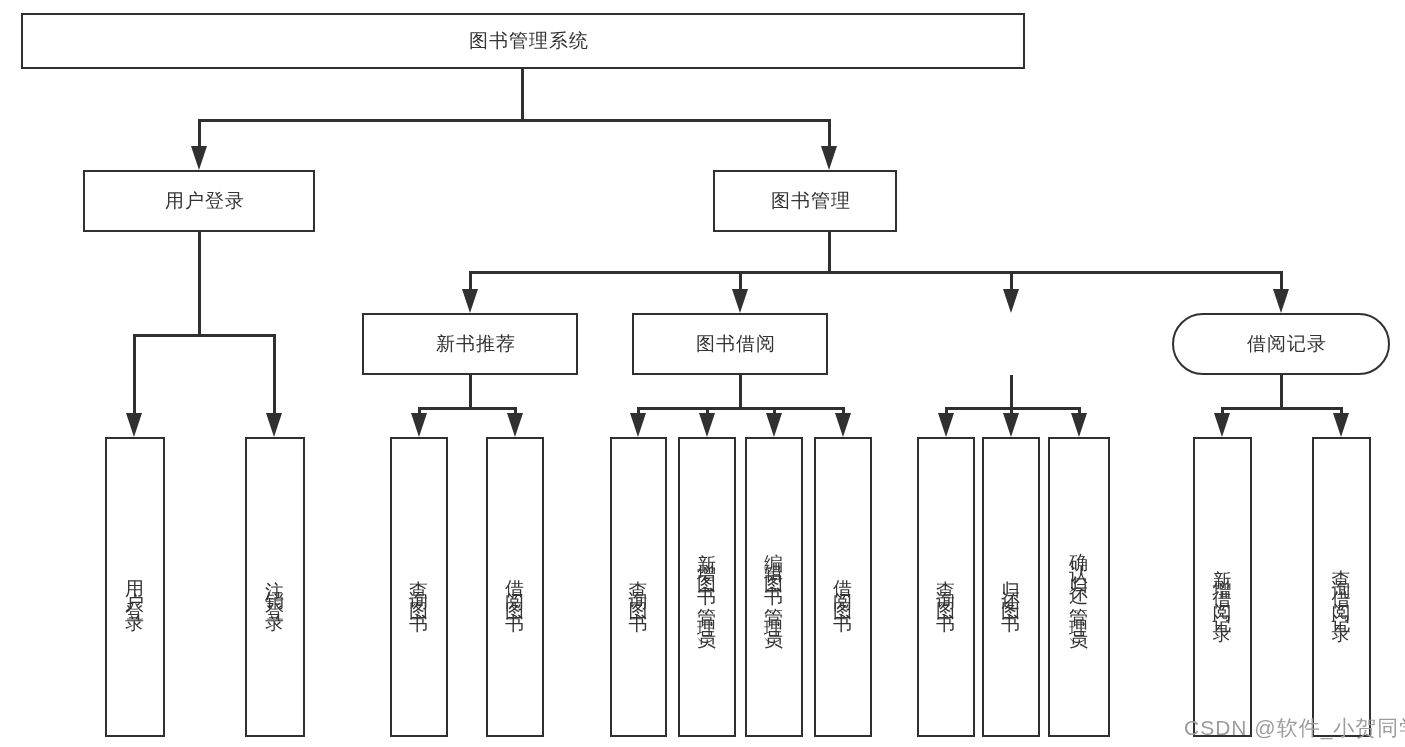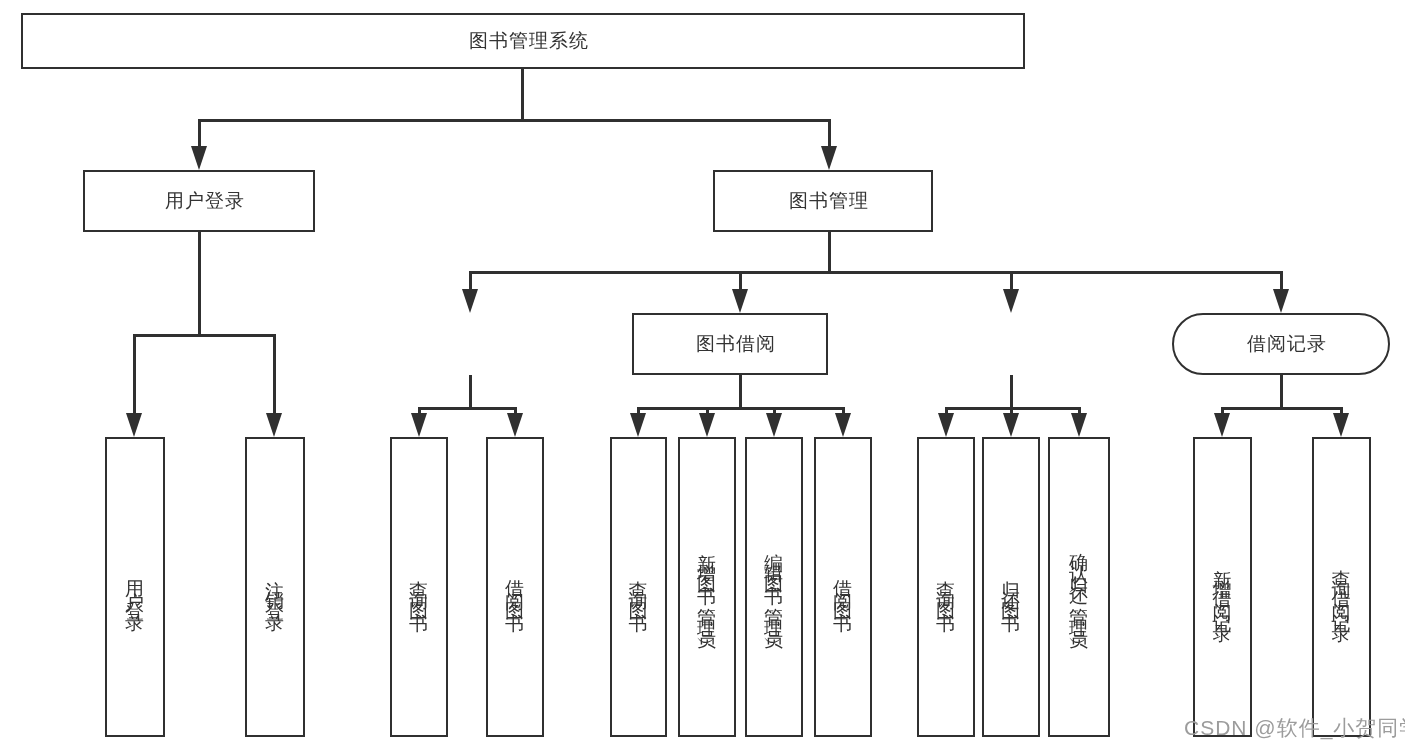--- a/index.html
+++ b/index.html
@@ -122,24 +122,27 @@
   <div class="arr" style="left:1214px;top:413px;"></div>
   <div class="arr" style="left:1333px;top:413px;"></div>
 
   <div class="box" style="left:21px;top:13px;width:1004px;height:56px;">
     <span>图书管理系统</span>
   </div>
 
   <div class="box" style="left:83px;top:170px;width:232px;height:62px;">
     <span>用户登录</span>
   </div>
-  <div class="box" style="left:713px;top:170px;width:220px;height:62px;">
+  <div class="box" style="left:713px;top:170px;width:184px;height:62px;">
     <span>图书管理</span>
   </div>
 
+  <div class="box" style="left:362px;top:313px;width:216px;height:62px;">
+    <span>新书推荐</span>
+  </div>
   <div class="box" style="left:632px;top:313px;width:196px;height:62px;">
     <span>图书借阅</span>
   </div>
   <div class="box" style="left:1172px;top:313px;width:218px;height:62px;border-radius:31px;">
     <span>借阅记录</span>
   </div>
 
   <div class="vbox" style="left:105px;width:60px;">
     <span class="vtext">用户登录</span>
   </div>

